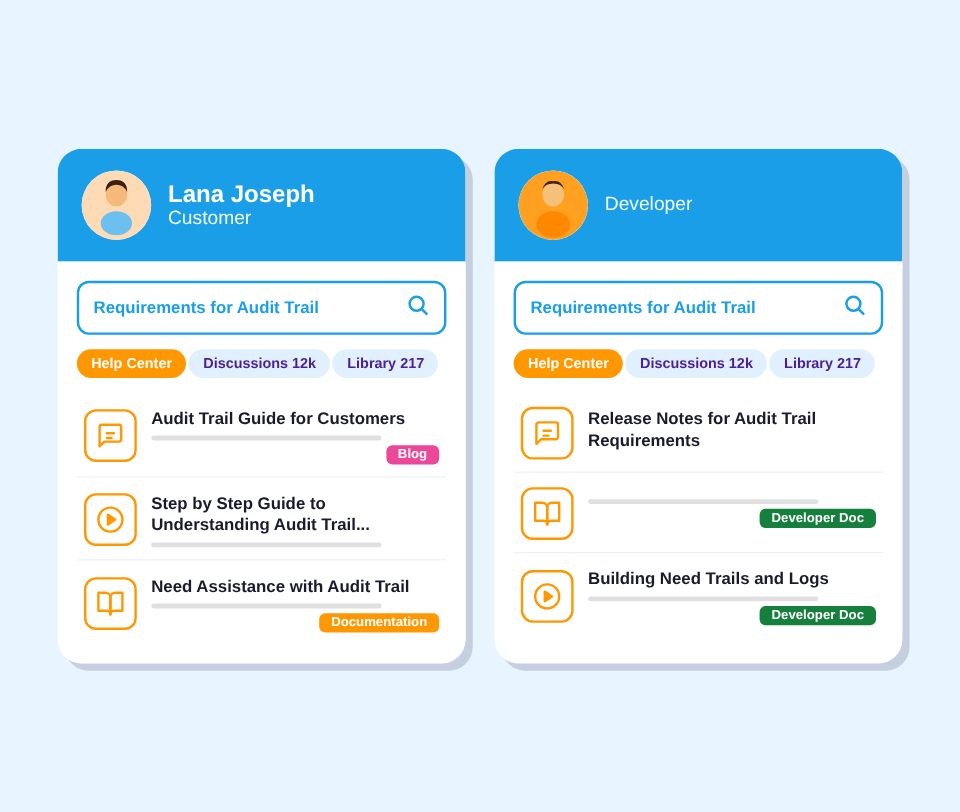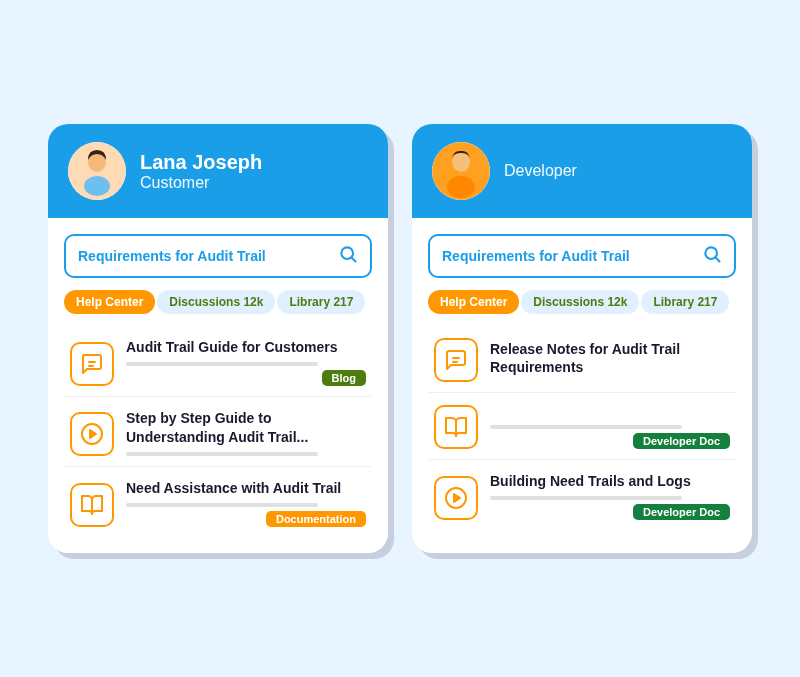--- a/index.html
+++ b/index.html
@@ -86,31 +86,31 @@
       font-size: 12px;
       font-weight: 600;
       cursor: pointer;
     }
     .tab-active {
       background: #ff9800;
       color: white;
     }
     .tab-inactive {
       background: #e0f0ff;
-      color: #4d7c0f;
+      color: #4c1d95;
       text-align: center;
     }
     .results-list {
       display: flex;
       flex-direction: column;
       gap: 2px;
     }
     .result-item {
       display: flex;
-      align-items: flex-end;
+      align-items: center;
       gap: 12px;
       padding: 10px 6px;
       border-bottom: 1px solid #f0f0f0;
     }
     .result-item:last-child {
       border-bottom: none;
     }
     .result-icon {
       width: 44px;
       height: 44px;
@@ -146,21 +146,21 @@
     }
     .result-tag {
       display: inline-block;
       padding: 2px 10px;
       border-radius: 5px;
       font-size: 11px;
       font-weight: 700;
       color: white;
       align-self: flex-end;
     }
-    .tag-blog { background: #4d7c0f; }
+    .tag-blog { background: #ec4899; }
     .tag-doc { background: #ff9800; }
     .tag-kb { background: #ff9800; }
     .tag-devdoc { background: #15803d; }
   </style>
 </head>
 <body>
 
 <div class="cards-container">
 <div class="card">
       <div class="card-header">

